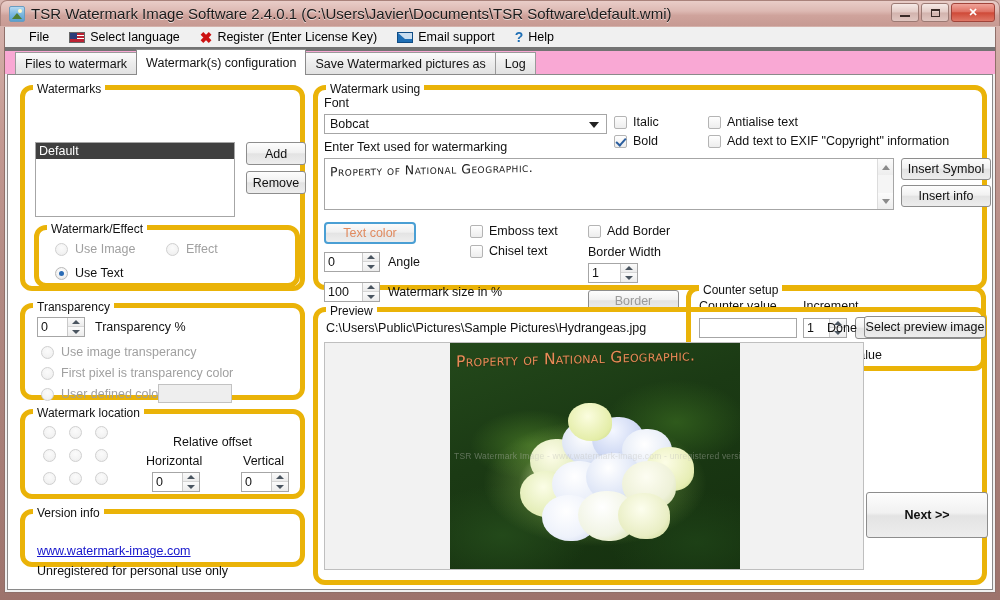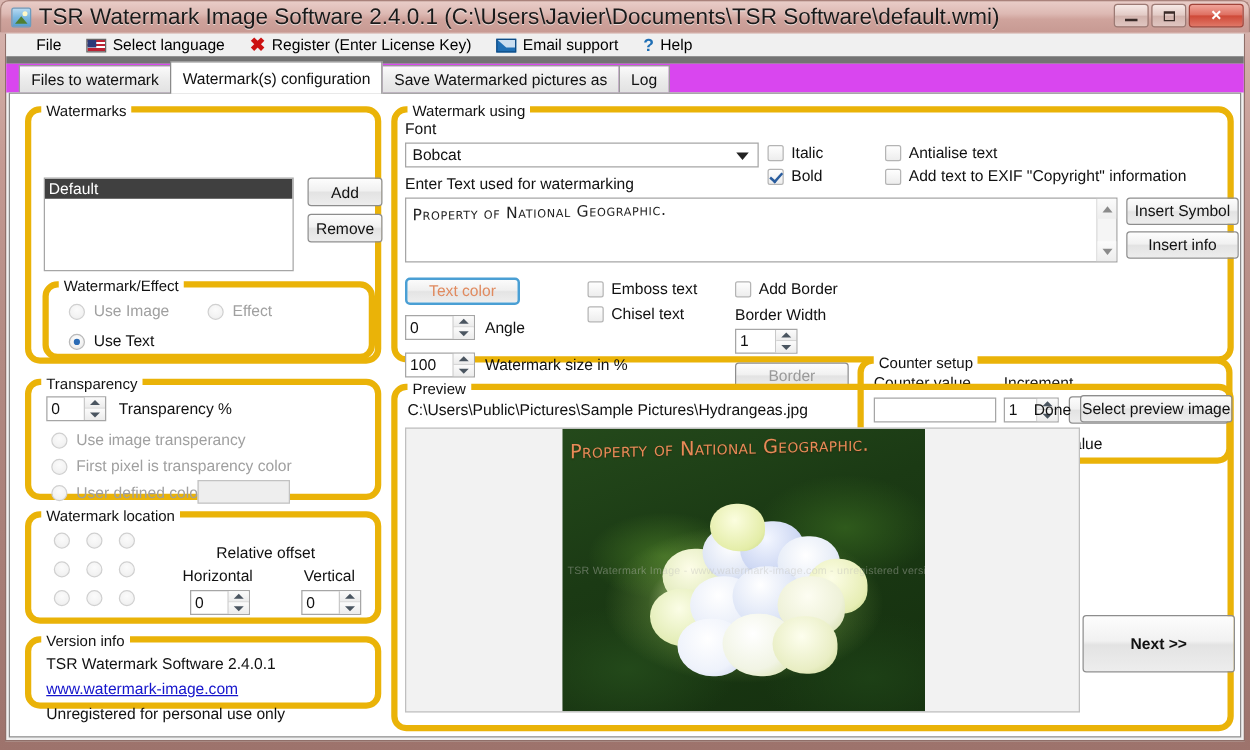--- a/index.html
+++ b/index.html
@@ -46,21 +46,21 @@
     border-right:5px solid transparent;
     border-bottom:6px solid #4f7f32;
   }
   #title-icon:before{
     content:"";
     position:absolute; right:2px; top:2px;
     width:4px;height:4px;border-radius:50%;
     background:#fff8c8;
   }
   #title-text {
-    font-size: 18px;
+    font-size: 15px;
     color: #1a1a1a;
     white-space: nowrap;
     text-shadow: 0 1px 0 rgba(255,255,255,.65);
   }
   #win-buttons {
     position: absolute; right: 4px; top: 2px;
     display: flex; gap: 2px;
   }
   .wbtn {
     width: 28px; height: 19px;
@@ -93,21 +93,21 @@
   }
 
   
   #menubar {
     height: 24px;
     background: #f0f0f0;
     display:flex; align-items:center;
     padding-left: 14px;
     gap: 0px;
     font-size: 12.5px; color:#000;
-    border-bottom: 6px solid #737373;
+    border-bottom: 4px solid #737373;
   }
   .menu-item {
     display:flex;align-items:center;gap:5px;
     padding: 2px 10px;
     cursor: default; white-space:nowrap;
   }
   .mi-icon { display:inline-block; flex:0 0 auto; }
   .flag-icon {
     width: 16px; height:11px;
     background: linear-gradient(180deg,#bb2233 0 18%, #ffffff 18% 36%, #bb2233 36% 54%, #ffffff 54% 72%, #bb2233 72% 100%);
@@ -127,21 +127,21 @@
     opacity:.85;
   }
   .q-icon { color:#1f6fb5; font-weight:bold; font-size:14px; }
 
   
   #tabstrip {
     height: 23px;
     padding-left: 10px;
     display:flex; align-items:flex-end;
     position: relative;
-    background:#d946ef;
+    background:#f9a8d4;
   }
   .tab {
     font-size: 12.5px;
     padding: 3px 9px 3px 9px;
     border: 1px solid #9a9a9a;
     border-bottom: none;
     background: linear-gradient(180deg,#fbfbfb 0%, #ececec 50%, #e2e2e2 100%);
     color:#111;
     margin-right: -1px;
     cursor: default;
@@ -491,21 +491,20 @@
               </div>
             <div class="sb">
                 <span class="ar-dn"></span>
               </div>
           </div>
         </div>
       </div>
 
       <div class="gb" style="left:12px; top:434px; width:285px; height:58px;">
         <div class="gb-title">Version info</div>
-        <div class="stxt" style="position:absolute;left:12px;top:10px;">TSR Watermark Software 2.4.0.1</div>
         <div class="link" style="position:absolute;left:12px;top:30px;">www.watermark-image.com</div>
         <div class="stxt" style="position:absolute;left:12px;top:50px;">Unregistered for personal use only</div>
       </div>
 
       <div class="gb" style="left:305px; top:10px; width:674px; height:205px;">
         <div class="gb-title">Watermark using</div>
 
         <div class="stxt" style="position:absolute;left:6px;top:6px;">Font</div>
         <div class="combo" style="position:absolute;left:6px;top:24px;width:283px;">
           <span>Bobcat</span>

